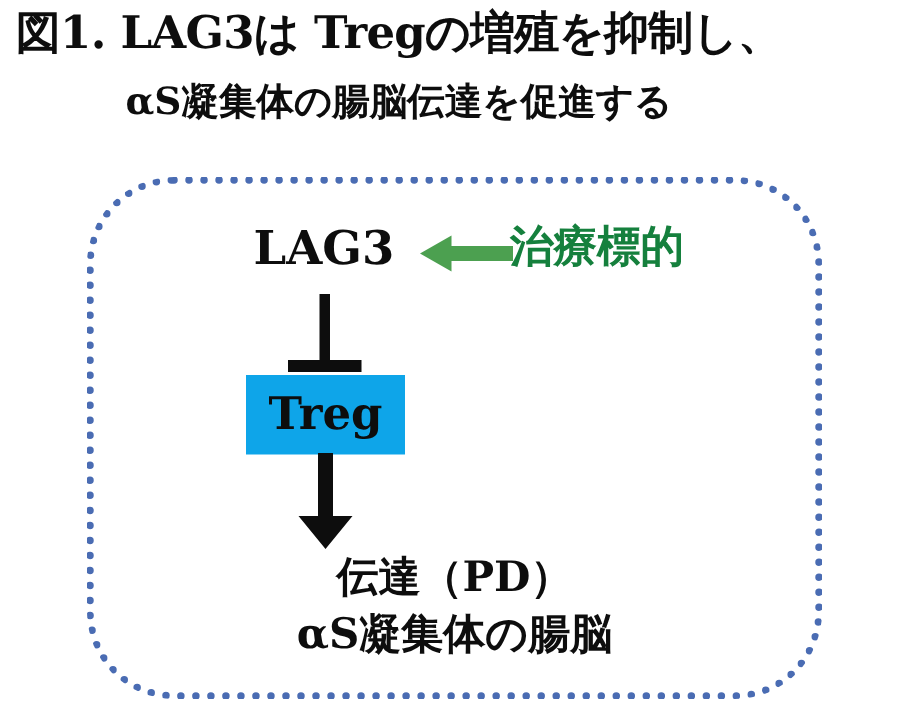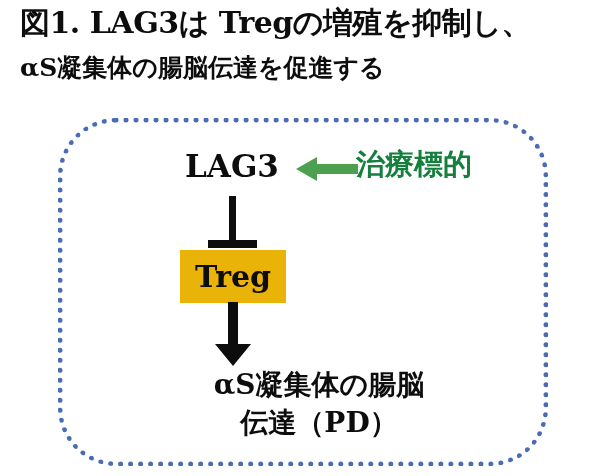--- a/index.html
+++ b/index.html
@@ -15,21 +15,21 @@
     font-family: "DejaVu Serif", "Liberation Serif", serif;
     color: #000000;
   }
 
   
   #figure-title {
     position: absolute;
     left: 0;
     top: 0;
     width: 532px;
-    padding-left: 20px;
+    text-align: center;
   }
   .title-line {
     display: block;
     font-family: "DejaVu Serif", "Liberation Serif", serif;
     font-weight: bold;
     color: #0d0d0d;
     white-space: pre;
   }
   .title-line-1 {
     font-size: 30px;
@@ -57,21 +57,21 @@
     width: 100%;
     height: 100%;
     box-sizing: border-box;
     border: 5px dotted #4a6cb3;
     border-radius: 58px;
   }
 
   
   #diagram-content {
     position: absolute;
-    left: 16px;
+    left: 0;
     top: 0;
     width: 490px;
     height: 348px;
   }
 
   
   #lag3-node {
     position: absolute;
     left: 110px;
     top: 30px;
@@ -132,21 +132,21 @@
     background: #0d0d0d;
   }
 
   
   #treg-node {
     position: absolute;
     left: 106px;
     top: 132px;
     width: 106px;
     height: 53px;
-    background: #eab308;
+    background: #0ea5e9;
     display: flex;
     align-items: center;
     justify-content: center;
   }
   #treg-label {
     font-size: 30px;
     font-weight: bold;
     line-height: 34px;
     font-family: "DejaVu Serif", "Liberation Serif", serif;
     color: #0d0d0d;
@@ -209,18 +209,18 @@
       <span id="treg-label">Treg</span>
     </div>
 
     <div id="promotion-arrow">
       <svg width="38" height="64" viewBox="0 0 38 64" xmlns="http://www.w3.org/2000/svg">
         <polygon points="14,0 24,0 24,42 37,42 19,64 1,42 14,42" fill="#0d0d0d"></polygon>
       </svg>
     </div>
 
     <div id="outcome-node">
+      <span class="outcome-line">伝達（PD）</span>
       <span class="outcome-line">αS凝集体の腸脳</span>
-      <span class="outcome-line">伝達（PD）</span>
     </div>
 
   </div>
 </div>
 
 </body></html>

